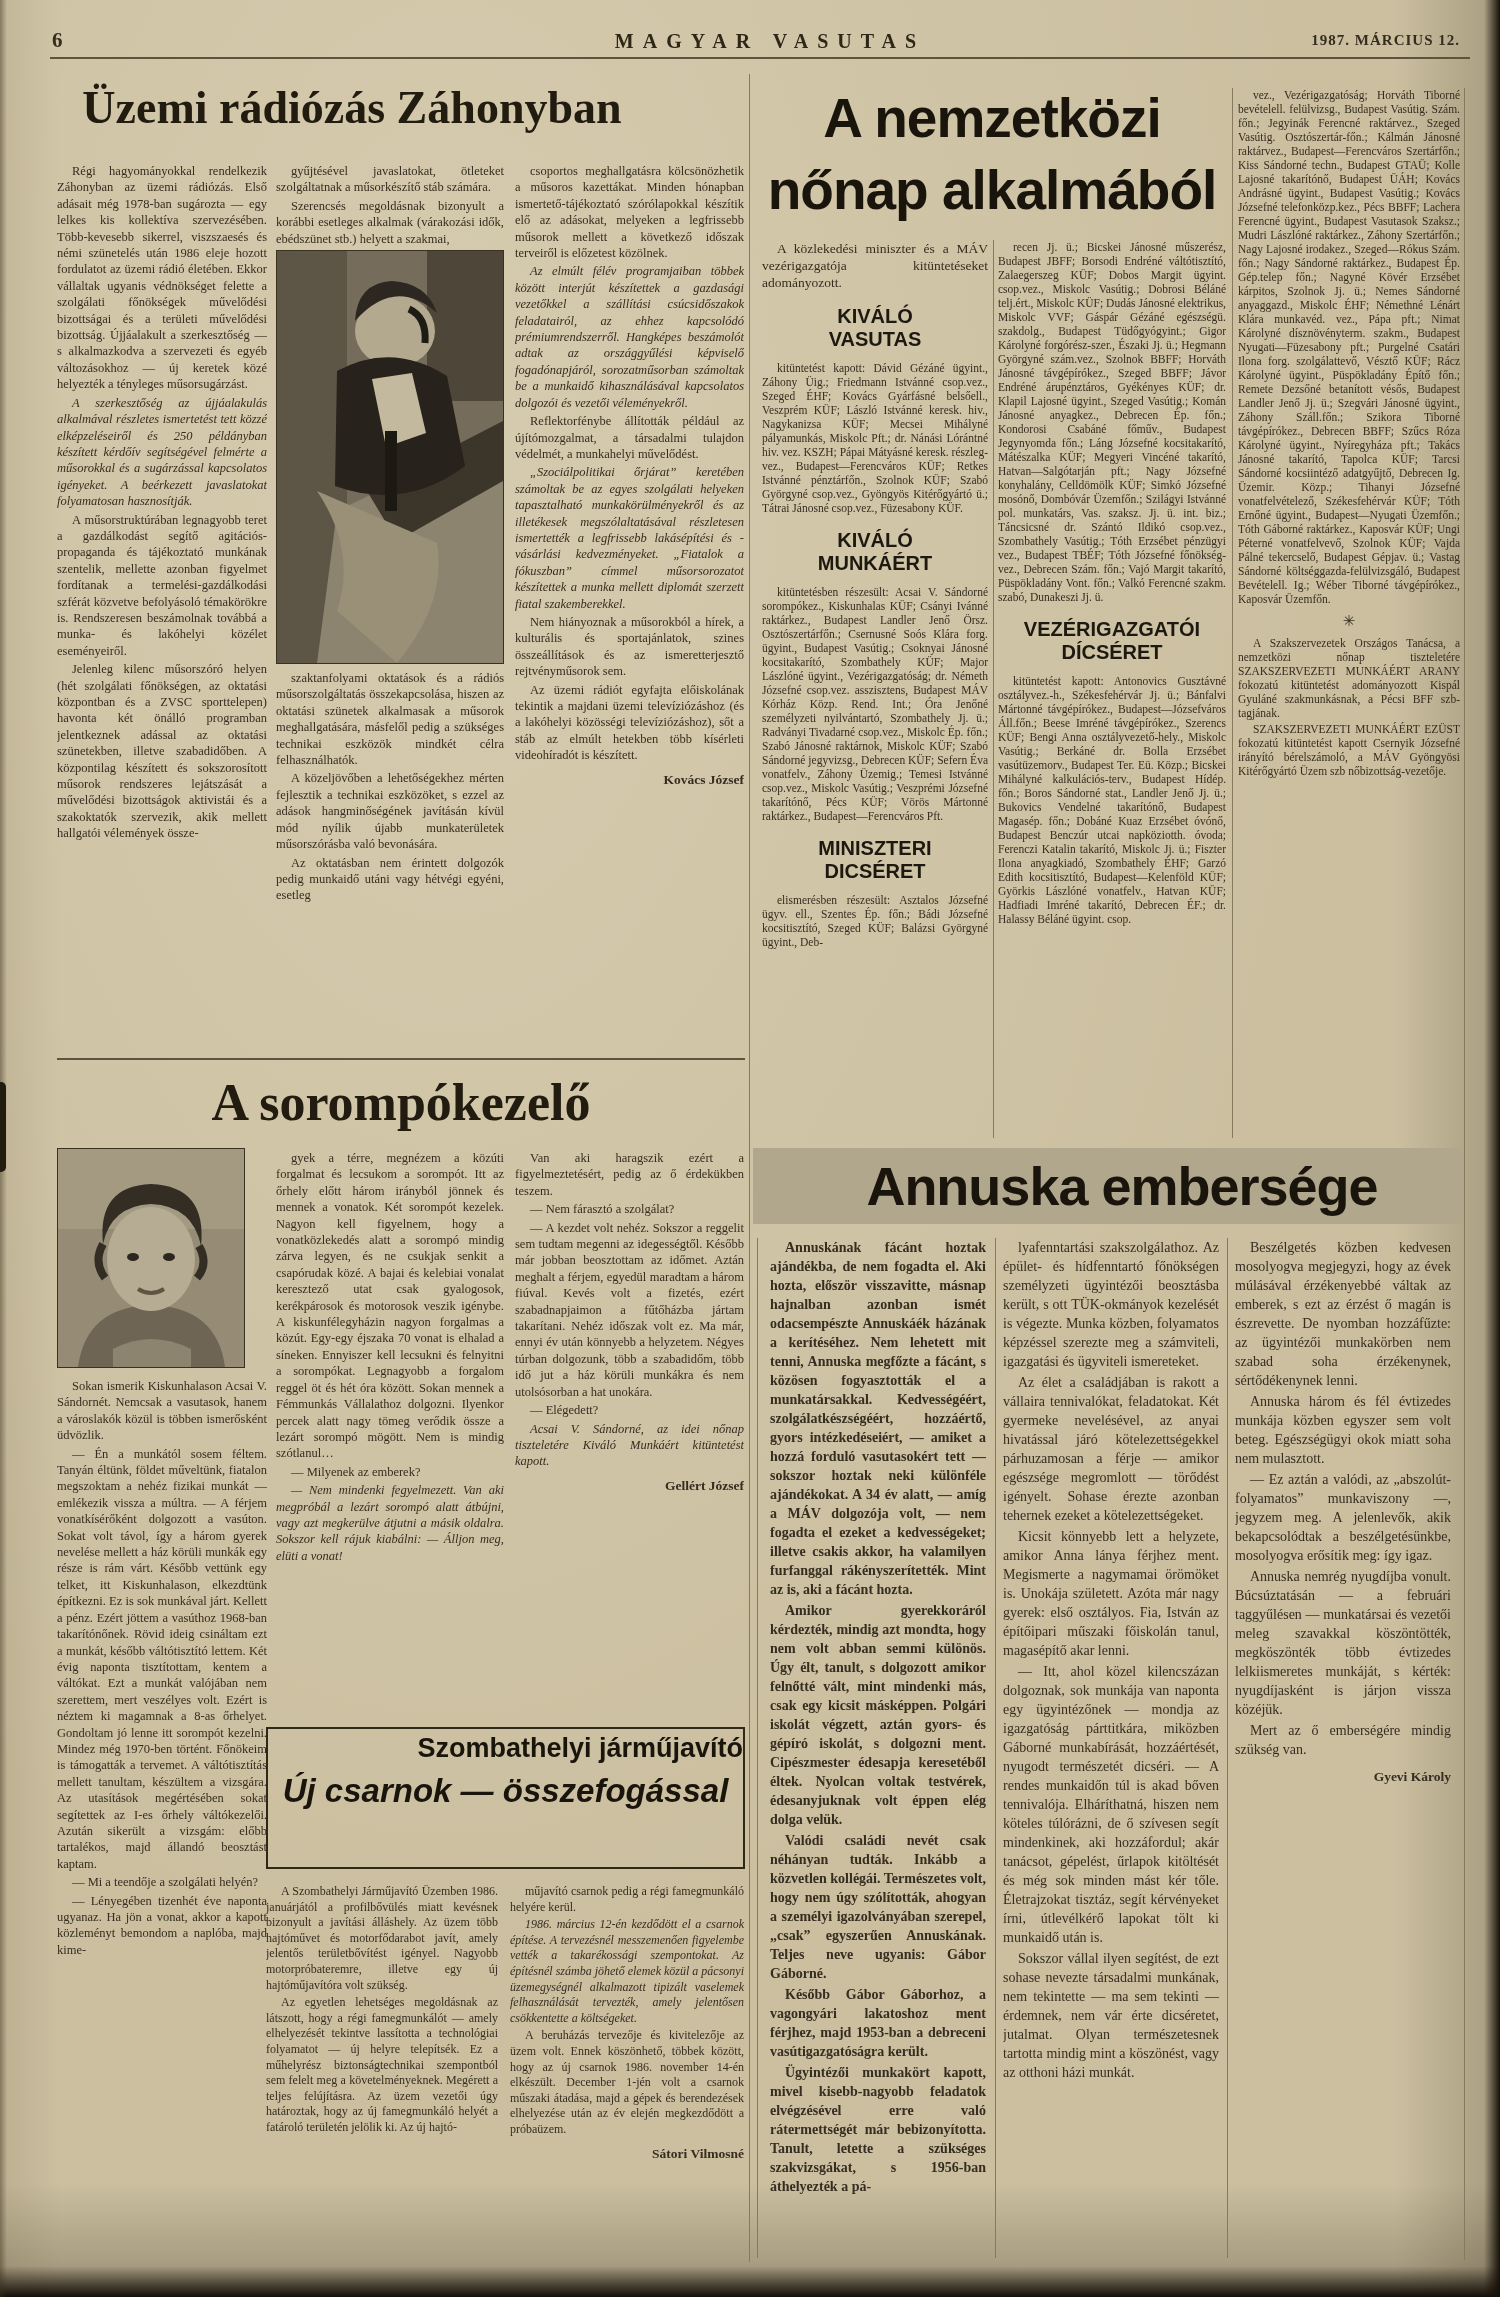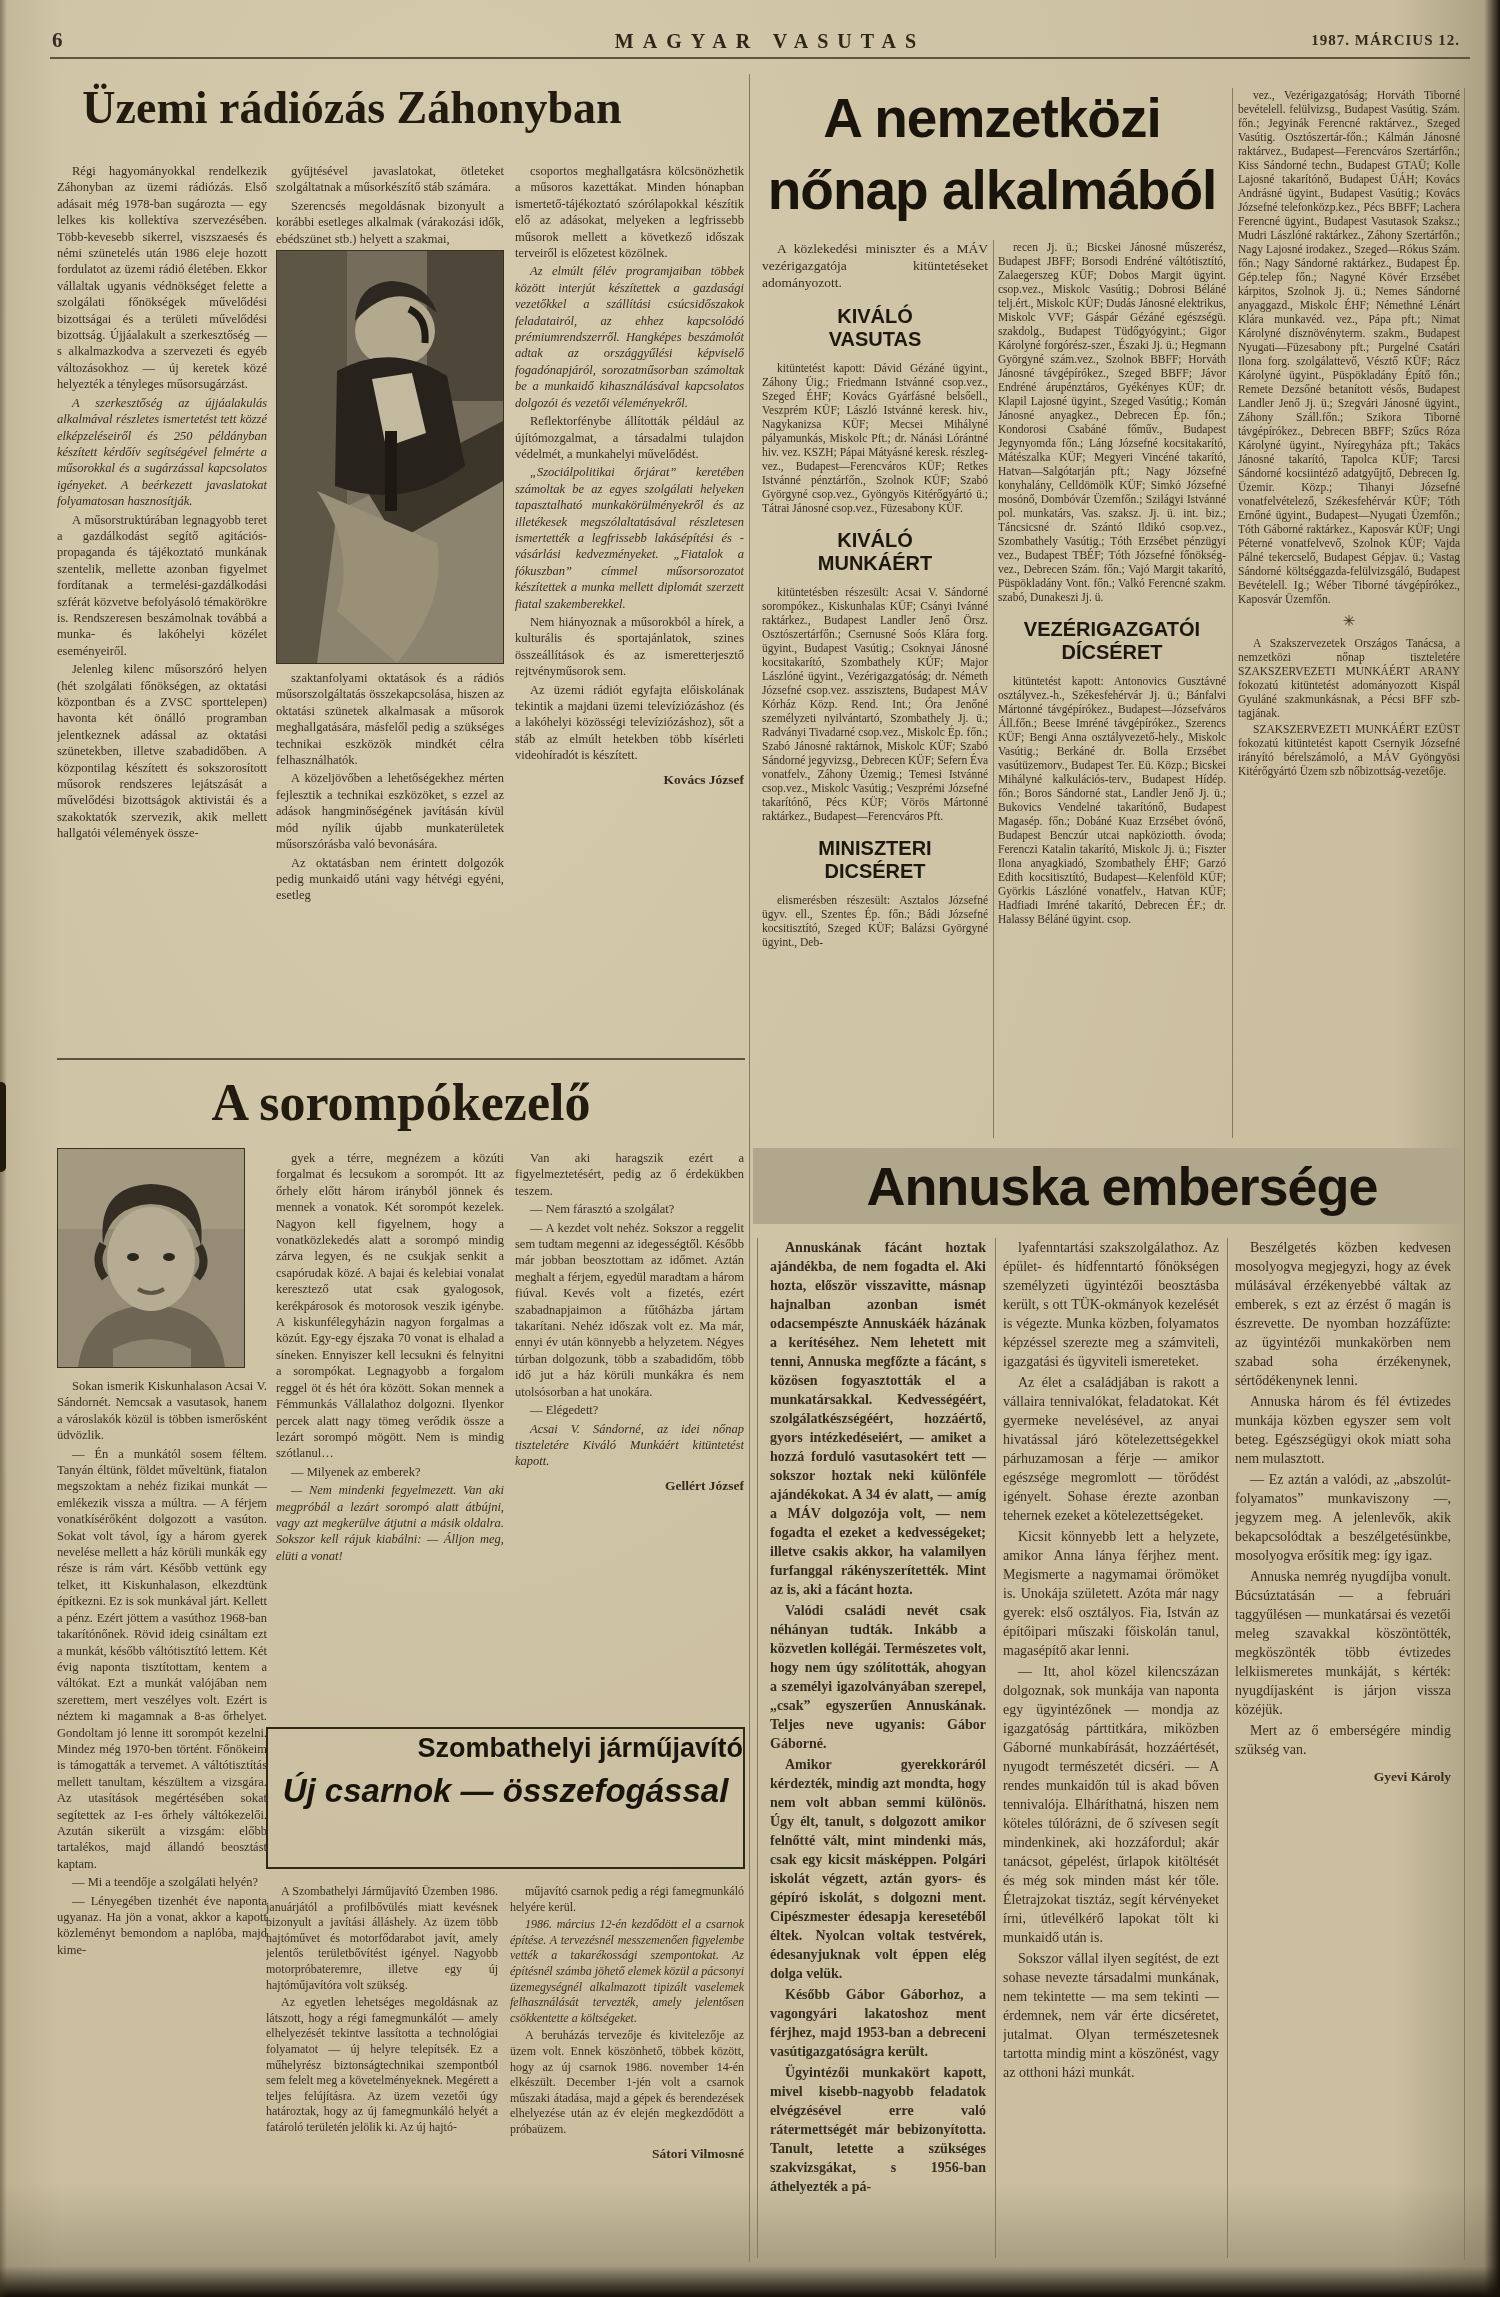--- a/index.html
+++ b/index.html
@@ -189,22 +189,22 @@
 
   <div>
     <div class="abs grayband" style="left:753px;top:1148px;width:710px;height:76px;">
       <div class="sans-head" style="font-size:54px;line-height:76px;letter-spacing:-1px;padding-left:28px;">Annuska embersége</div>
     </div>
     <div class="vr" style="left:757px;top:1238px;height:1020px;"></div>
     <div class="vr" style="left:995px;top:1238px;height:1020px;"></div>
     <div class="vr" style="left:1227px;top:1238px;height:1020px;"></div>
     <div class="col ann" style="left:770px;top:1238px;width:216px;height:1020px;font-weight:bold;">
         <p>Annuskának fácánt hoztak ajándékba, de nem fogadta el. Aki hozta, először visszavitte, másnap hajnalban azonban ismét odacsempészte Annuskáék házának a kerítéséhez. Nem lehetett mit tenni, Annuska megfőzte a fácánt, s közösen fogyasztották el a munkatársakkal. Kedvességéért, szolgálatkészségéért, hozzáértő, gyors intézkedéseiért, — amiket a hozzá forduló vasutasokért tett — sokszor hoztak neki különféle ajándékokat. A 34 év alatt, — amíg a MÁV dolgozója volt, — nem fogadta el ezeket a kedvességeket; illetve csakis akkor, ha valamilyen furfanggal rákényszerítették. Mint az is, aki a fácánt hozta.</p>
+        <p>Amikor gyerekkoráról kérdezték, mindig azt mondta, hogy nem volt abban semmi különös. Úgy élt, tanult, s dolgozott amikor felnőtté vált, mint mindenki más, csak egy kicsit másképpen. Polgári iskolát végzett, aztán gyors- és gépíró iskolát, s dolgozni ment. Cipészmester édesapja keresetéből éltek. Nyolcan voltak testvérek, édesanyjuknak volt éppen elég dolga velük.</p>
         <p>Valódi családi nevét csak néhányan tudták. Inkább a közvetlen kollégái. Természetes volt, hogy nem úgy szólították, ahogyan a személyi igazolványában szerepel, „csak” egyszerűen Annuskának. Teljes neve ugyanis: Gábor Gáborné.</p>
-        <p>Amikor gyerekkoráról kérdezték, mindig azt mondta, hogy nem volt abban semmi különös. Úgy élt, tanult, s dolgozott amikor felnőtté vált, mint mindenki más, csak egy kicsit másképpen. Polgári iskolát végzett, aztán gyors- és gépíró iskolát, s dolgozni ment. Cipészmester édesapja keresetéből éltek. Nyolcan voltak testvérek, édesanyjuknak volt éppen elég dolga velük.</p>
         <p>Később Gábor Gáborhoz, a vagongyári lakatoshoz ment férjhez, majd 1953-ban a debreceni vasútigazgatóságra került.</p>
         <p>Ügyintézői munkakört kapott, mivel kisebb-nagyobb feladatok elvégzésével erre való rátermettségét már bebizonyította. Tanult, letette a szükséges szakvizsgákat, s 1956-ban áthelyezték a pá-</p>
       </div>
     <div class="col ann" style="left:1003px;top:1238px;width:216px;height:1020px;">
         <p>lyafenntartási szakszolgálathoz. Az épület- és hídfenntartó főnökségen személyzeti ügyintézői beosztásba került, s ott TÜK-okmányok kezelését is végezte. Munka közben, folyamatos képzéssel szerezte meg a számviteli, igazgatási és ügyviteli ismereteket.</p>
         <p>Az élet a családjában is rakott a vállaira tennivalókat, feladatokat. Két gyermeke nevelésével, az anyai hivatással járó kötelezettségekkel párhuzamosan a férje — amikor egészsége megromlott — törődést igényelt. Sohase érezte azonban tehernek ezeket a kötelezettségeket.</p>
         <p>Kicsit könnyebb lett a helyzete, amikor Anna lánya férjhez ment. Megismerte a nagymamai örömöket is. Unokája született. Azóta már nagy gyerek: első osztályos. Fia, István az építőipari műszaki főiskolán tanul, magasépítő akar lenni.</p>
         <p>— Itt, ahol közel kilencszázan dolgoznak, sok munkája van naponta egy ügyintézőnek — mondja az igazgatóság párttitkára, miközben Gáborné munkabírását, hozzáértését, nyugodt természetét dicséri. — A rendes munkaidőn túl is akad bőven tennivalója. Elháríthatná, hiszen nem köteles túlórázni, de ő szívesen segít mindenkinek, aki hozzáfordul; akár tanácsot, gépelést, űrlapok kitöltését és még sok minden mást kér tőle. Életrajzokat tisztáz, segít kérvényeket írni, útlevélkérő lapokat tölt ki munkaidő után is.</p>
         <p>Sokszor vállal ilyen segítést, de ezt sohase nevezte társadalmi munkának, nem tekintette — ma sem tekinti — érdemnek, nem vár érte dicséretet, jutalmat. Olyan természetesnek tartotta mindig mint a köszönést, vagy az otthoni házi munkát.</p>
       </div>

